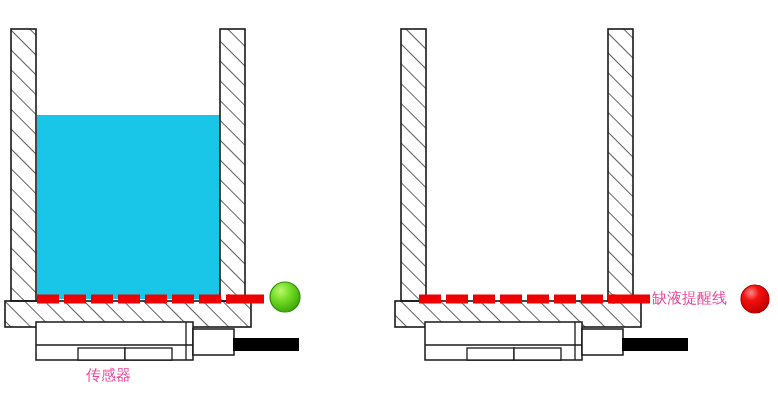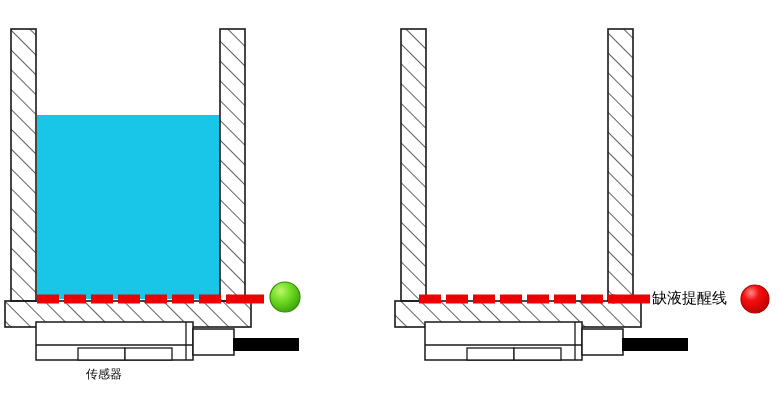--- a/index.html
+++ b/index.html
@@ -23,28 +23,28 @@
   svg.diagram {
     position: absolute;
     left: 0; top: 0;
     width: 778px;
     height: 401px;
     display: block;
   }
   .label-text {
     position: absolute;
     font-family: "DejaVu Sans", "Liberation Sans", sans-serif;
-    color: #000000;
+    color: #ec4899;
     white-space: nowrap;
     line-height: 1;
   }
   #sensor-caption {
     left: 86px;
     top: 368px;
-    font-size: 12px;
+    font-size: 15px;
   }
   #warn-line-caption {
     left: 652px;
     top: 291px;
     font-size: 15px;
   }
 </style>
 </head>
 <body>
 

